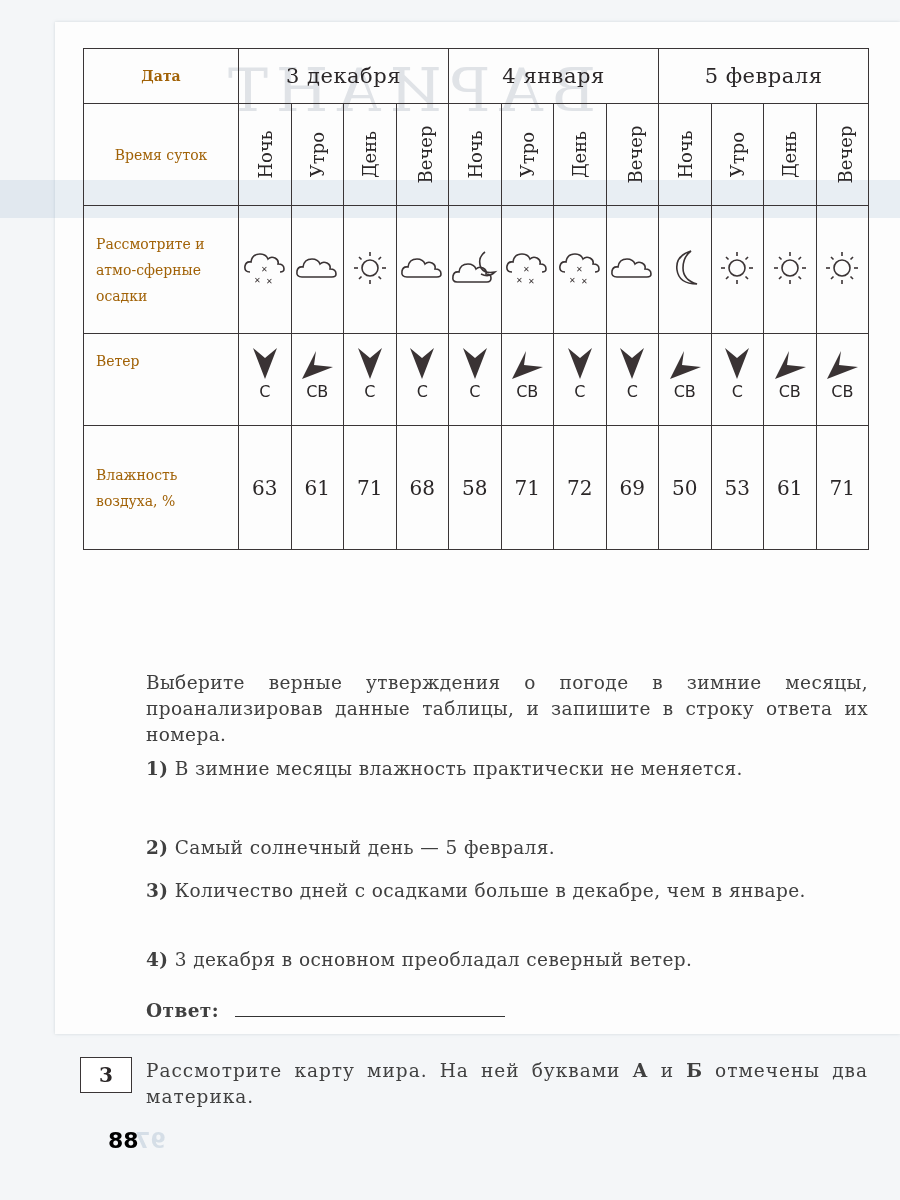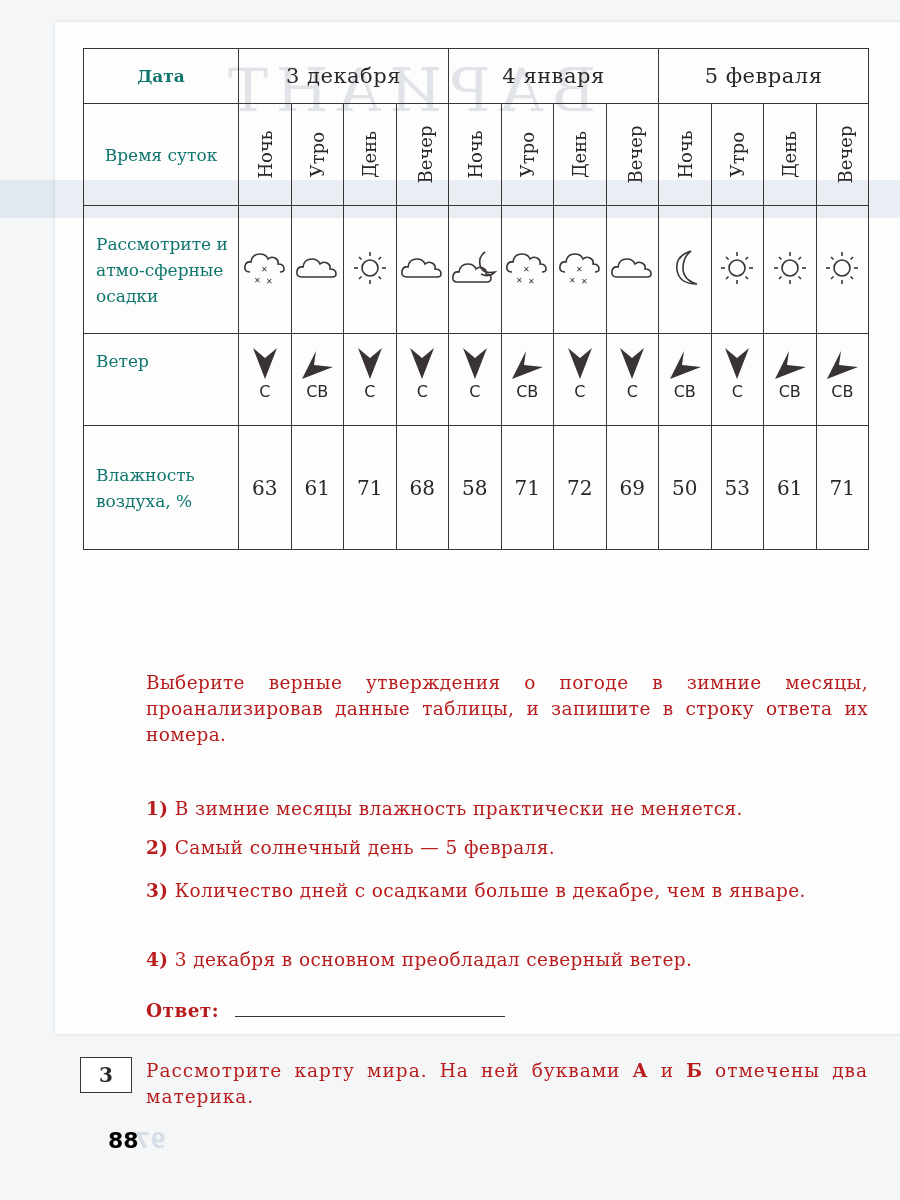--- a/index.html
+++ b/index.html
@@ -18,32 +18,32 @@
     font-family:"DejaVu Serif", serif; pointer-events:none;
   }
   table.weather {
     position:absolute; left:83px; top:48px;
     border-collapse:collapse; table-layout:fixed;
     width:786px;
   }
   table.weather td {
     border:1.6px solid #3a3536; padding:0; text-align:center; vertical-align:middle;
   }
-  .lbl { text-align:left !important; padding-left:12px !important; font-size:17px; line-height:26px; color:#0f766e; }
+  .lbl { text-align:left !important; padding-left:12px !important; font-size:14px; line-height:26px; color:#a16207; }
   .date-hdr { font-weight:normal; font-size:21px; letter-spacing:0.5px; }
   .tod { height:100px; }
   .tod span { display:inline-block; transform:rotate(-90deg); font-size:18px; white-space:nowrap; }
   .temp { font-size:20px; letter-spacing:0.5px; }
   .hum { font-size:20px; }
   .wind { vertical-align:top !important; padding-top:10px !important; }
   .wind .dir { font-family:"DejaVu Sans", sans-serif; font-size:16px; margin-top:2px; }
   .txt {
     position:absolute; left:146px; width:722px;
     font-family:"DejaVu Serif", serif; font-size:18.5px; line-height:26px;
-    color:#b91c1c; text-align:justify; letter-spacing:0.4px;
+    color:#404040; text-align:justify; letter-spacing:0.4px;
   }
   .num { font-weight:bold; }
   .answer-line { display:inline-block; width:270px; border-bottom:1.4px solid #333; height:18px; vertical-align:baseline; margin-left:10px; }
   .qbox {
     position:absolute; left:80px; top:1057px; width:50px; height:34px;
     border:1.6px solid #3a3536; text-align:center; line-height:34px;
     font-weight:bold; font-size:20px; background:#fff;
   }
   .pageno { position:absolute; left:108px; top:1128px; font-family:"DejaVu Sans", sans-serif; font-weight:bold; font-size:22px; color:#000000; }
   .pageno-ghost { position:absolute; left:135px; top:1128px; font-family:"DejaVu Sans", sans-serif; font-weight:bold; font-size:22px; color:rgba(120,150,180,0.25); transform:scaleX(-1); }
@@ -290,21 +290,21 @@
         <td class="hum">50</td>
         <td class="hum">53</td>
         <td class="hum">61</td>
         <td class="hum">71</td>
       </tr>
     </tbody>
 </table>
 
 <div class="txt" style="top:670px;">Выберите верные утверждения о погоде в зимние месяцы, проанализировав данные таблицы, и запишите в строку ответа их номера.</div>
 
-<div class="txt" style="top:796px;">
+<div class="txt" style="top:756px;">
   <span class="num">1)</span>
   <span>В зимние месяцы влажность практически не меняется.</span>
 </div>
 <div class="txt" style="top:835px;">
   <span class="num">2)</span>
   <span>Самый солнечный день — 5 февраля.</span>
 </div>
 <div class="txt" style="top:878px;">
   <span class="num">3)</span>
   <span>Количество дней с осадками больше в декабре, чем в январе.</span>

